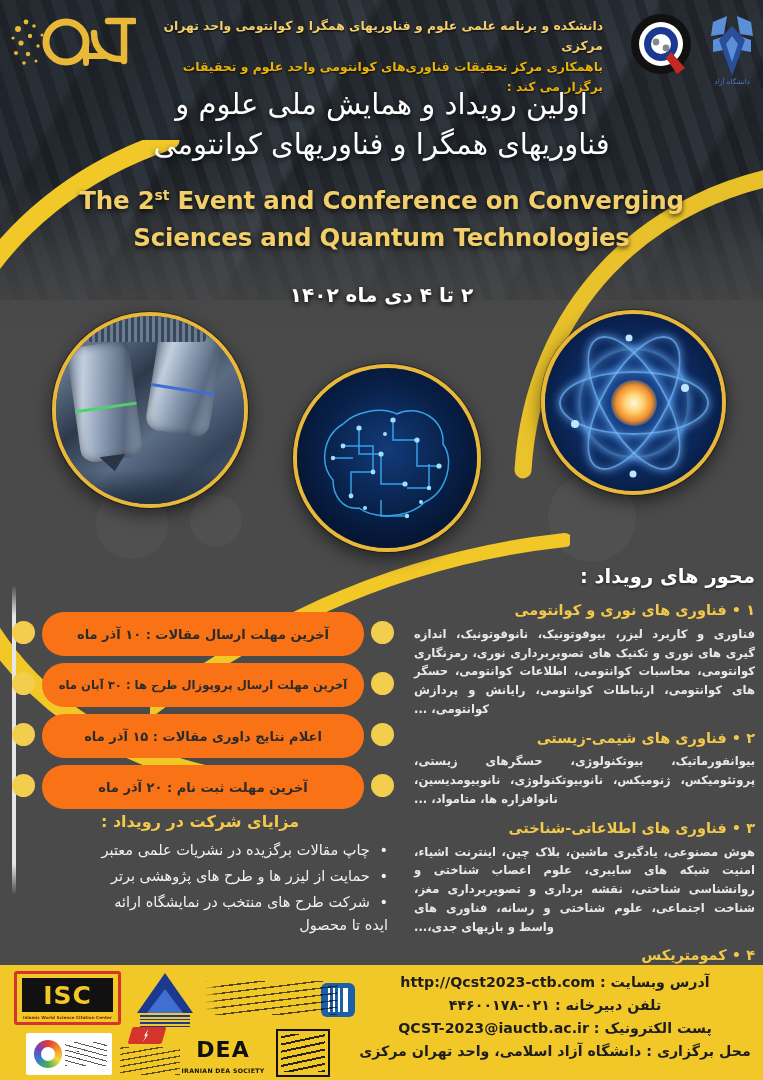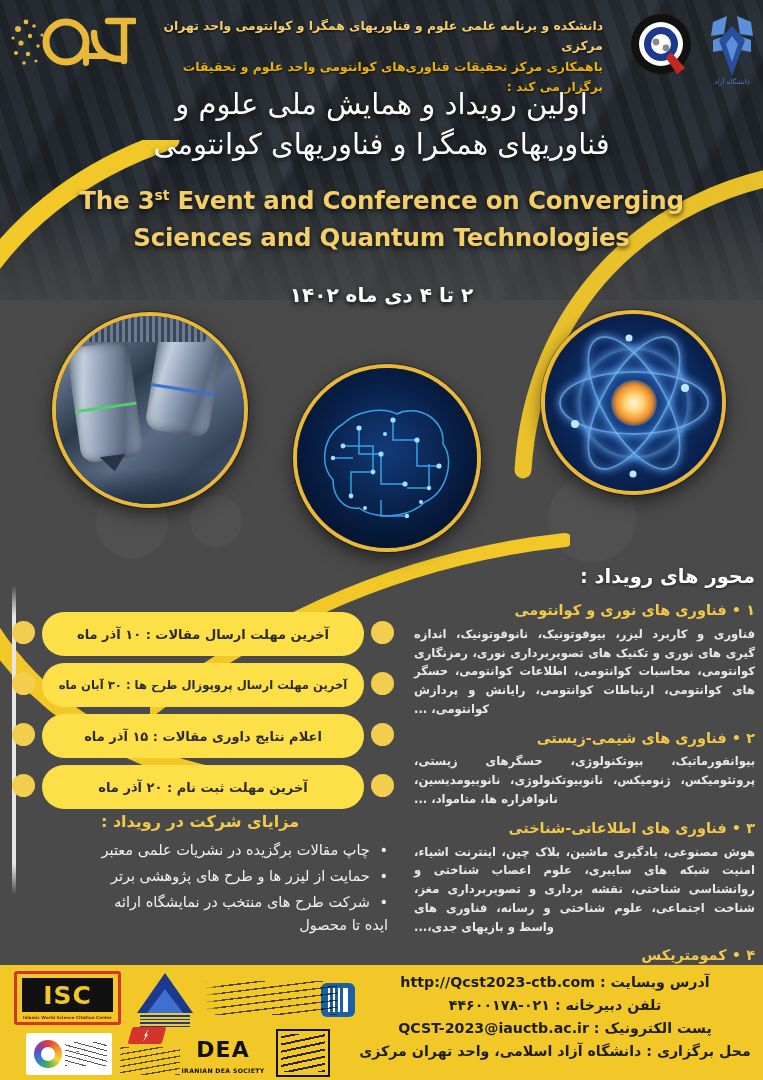--- a/index.html
+++ b/index.html
@@ -172,21 +172,21 @@
   .deadlines { position:absolute; left:8px; top:612px; width:390px; z-index:14; }
   .dl-row { position:relative; height:44px; margin-bottom:7px; }
   .dl-dot {
     position:absolute; top:9px; width:23px; height:23px; border-radius:50%;
     background:#F2CD4E;
   }
   .dl-dot.l { left:4px; }
   .dl-dot.r { right:4px; }
   .dl-pill {
     position:absolute; left:34px; right:34px; top:0; height:44px;
-    background:#fde047; border-radius:22px;
+    background:#f97316; border-radius:22px;
     display:flex; align-items:center; justify-content:center;
     color:#2b2b2b; font-size:13px; font-weight:bold;
     direction:rtl; padding:0 10px; text-align:center;
   }
   .dl-pill.small { font-size:11.6px; }
 
   
   .benefits {
     position:absolute; left:8px; top:812px; width:390px; z-index:14;
     direction:rtl; text-align:right; padding-right:6px;
@@ -394,21 +394,21 @@
     </div>
   </div>
 
   <div class="fa-title">
     <div>اولین رویداد و همایش ملی علوم و</div>
     <div>فناوریهای همگرا و فناوریهای کوانتومی</div>
   </div>
 
   <div class="en-title">
     <div>
-      <span>The 3</span><sup>st</sup>
+      <span>The 2</span><sup>st</sup>
       <span>Event and Conference on Converging</span>
     </div>
     <div>Sciences and Quantum Technologies</div>
   </div>
 
   <div class="date-line">۲ تا ۴ دی ماه ۱۴۰۲</div>
 
   <div class="circ circ-left">
     <div class="micro">
       <div class="barrel" style="left:18px;top:28px;width:62px;height:116px;transform:rotate(-8deg);">

